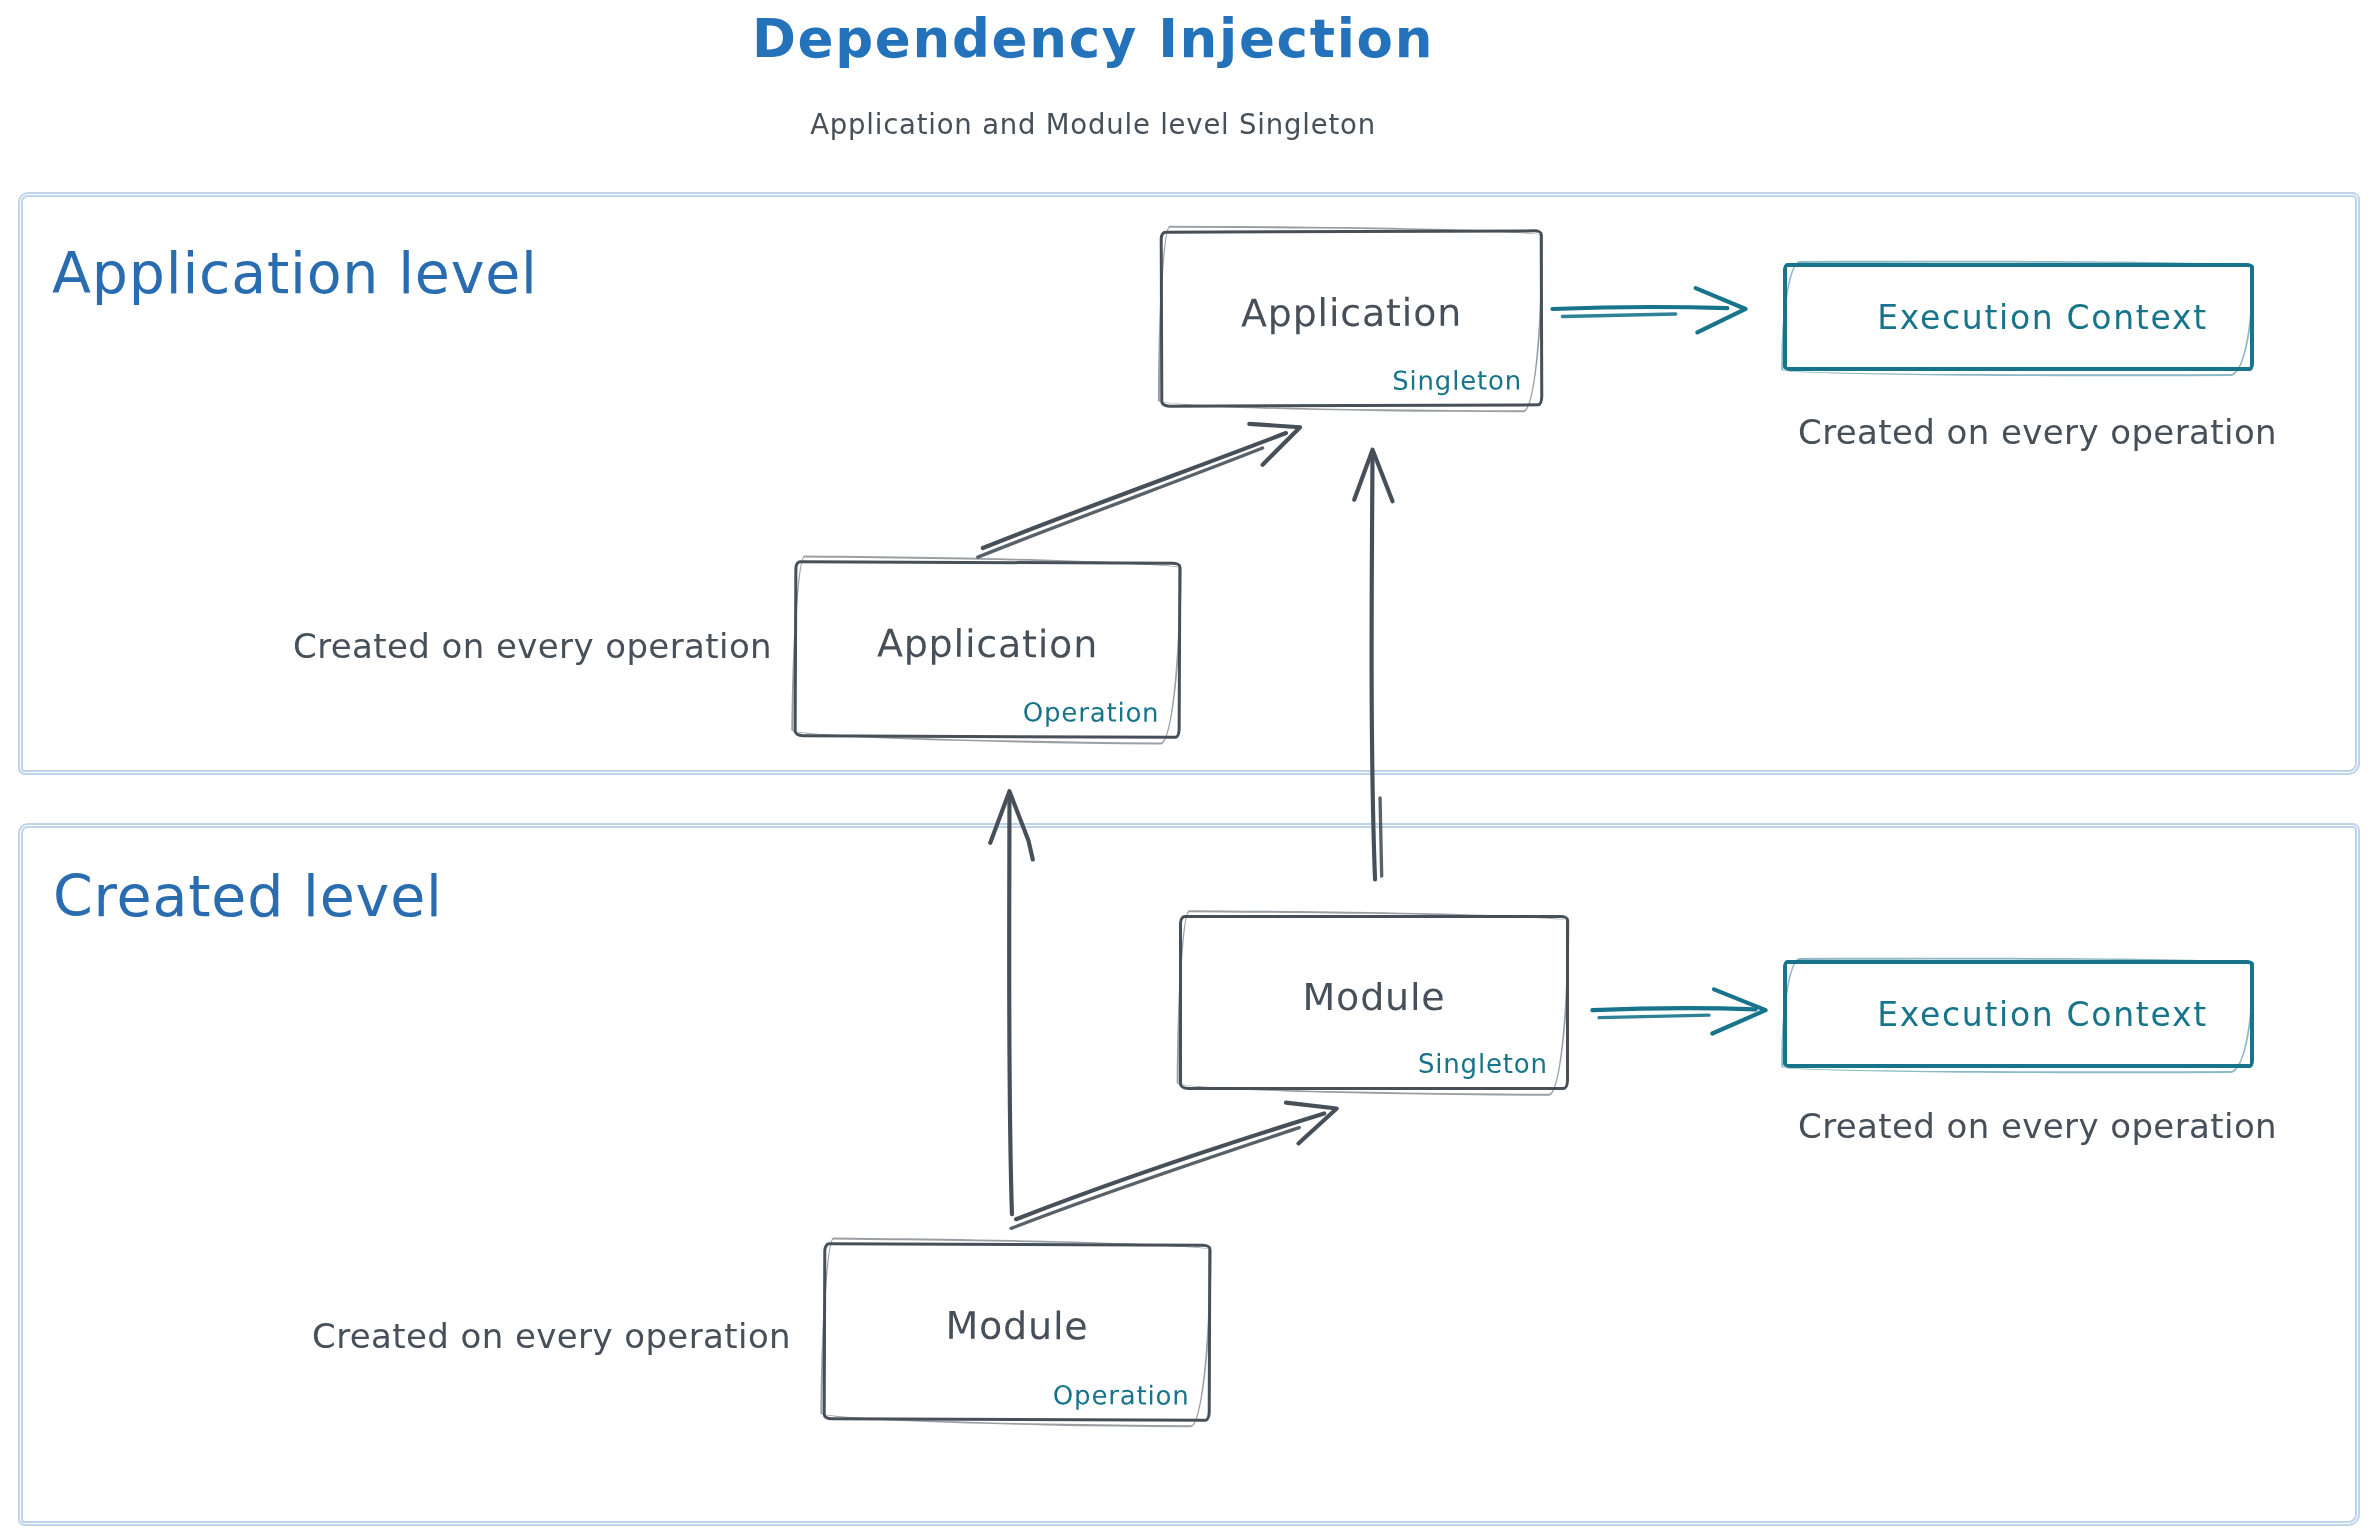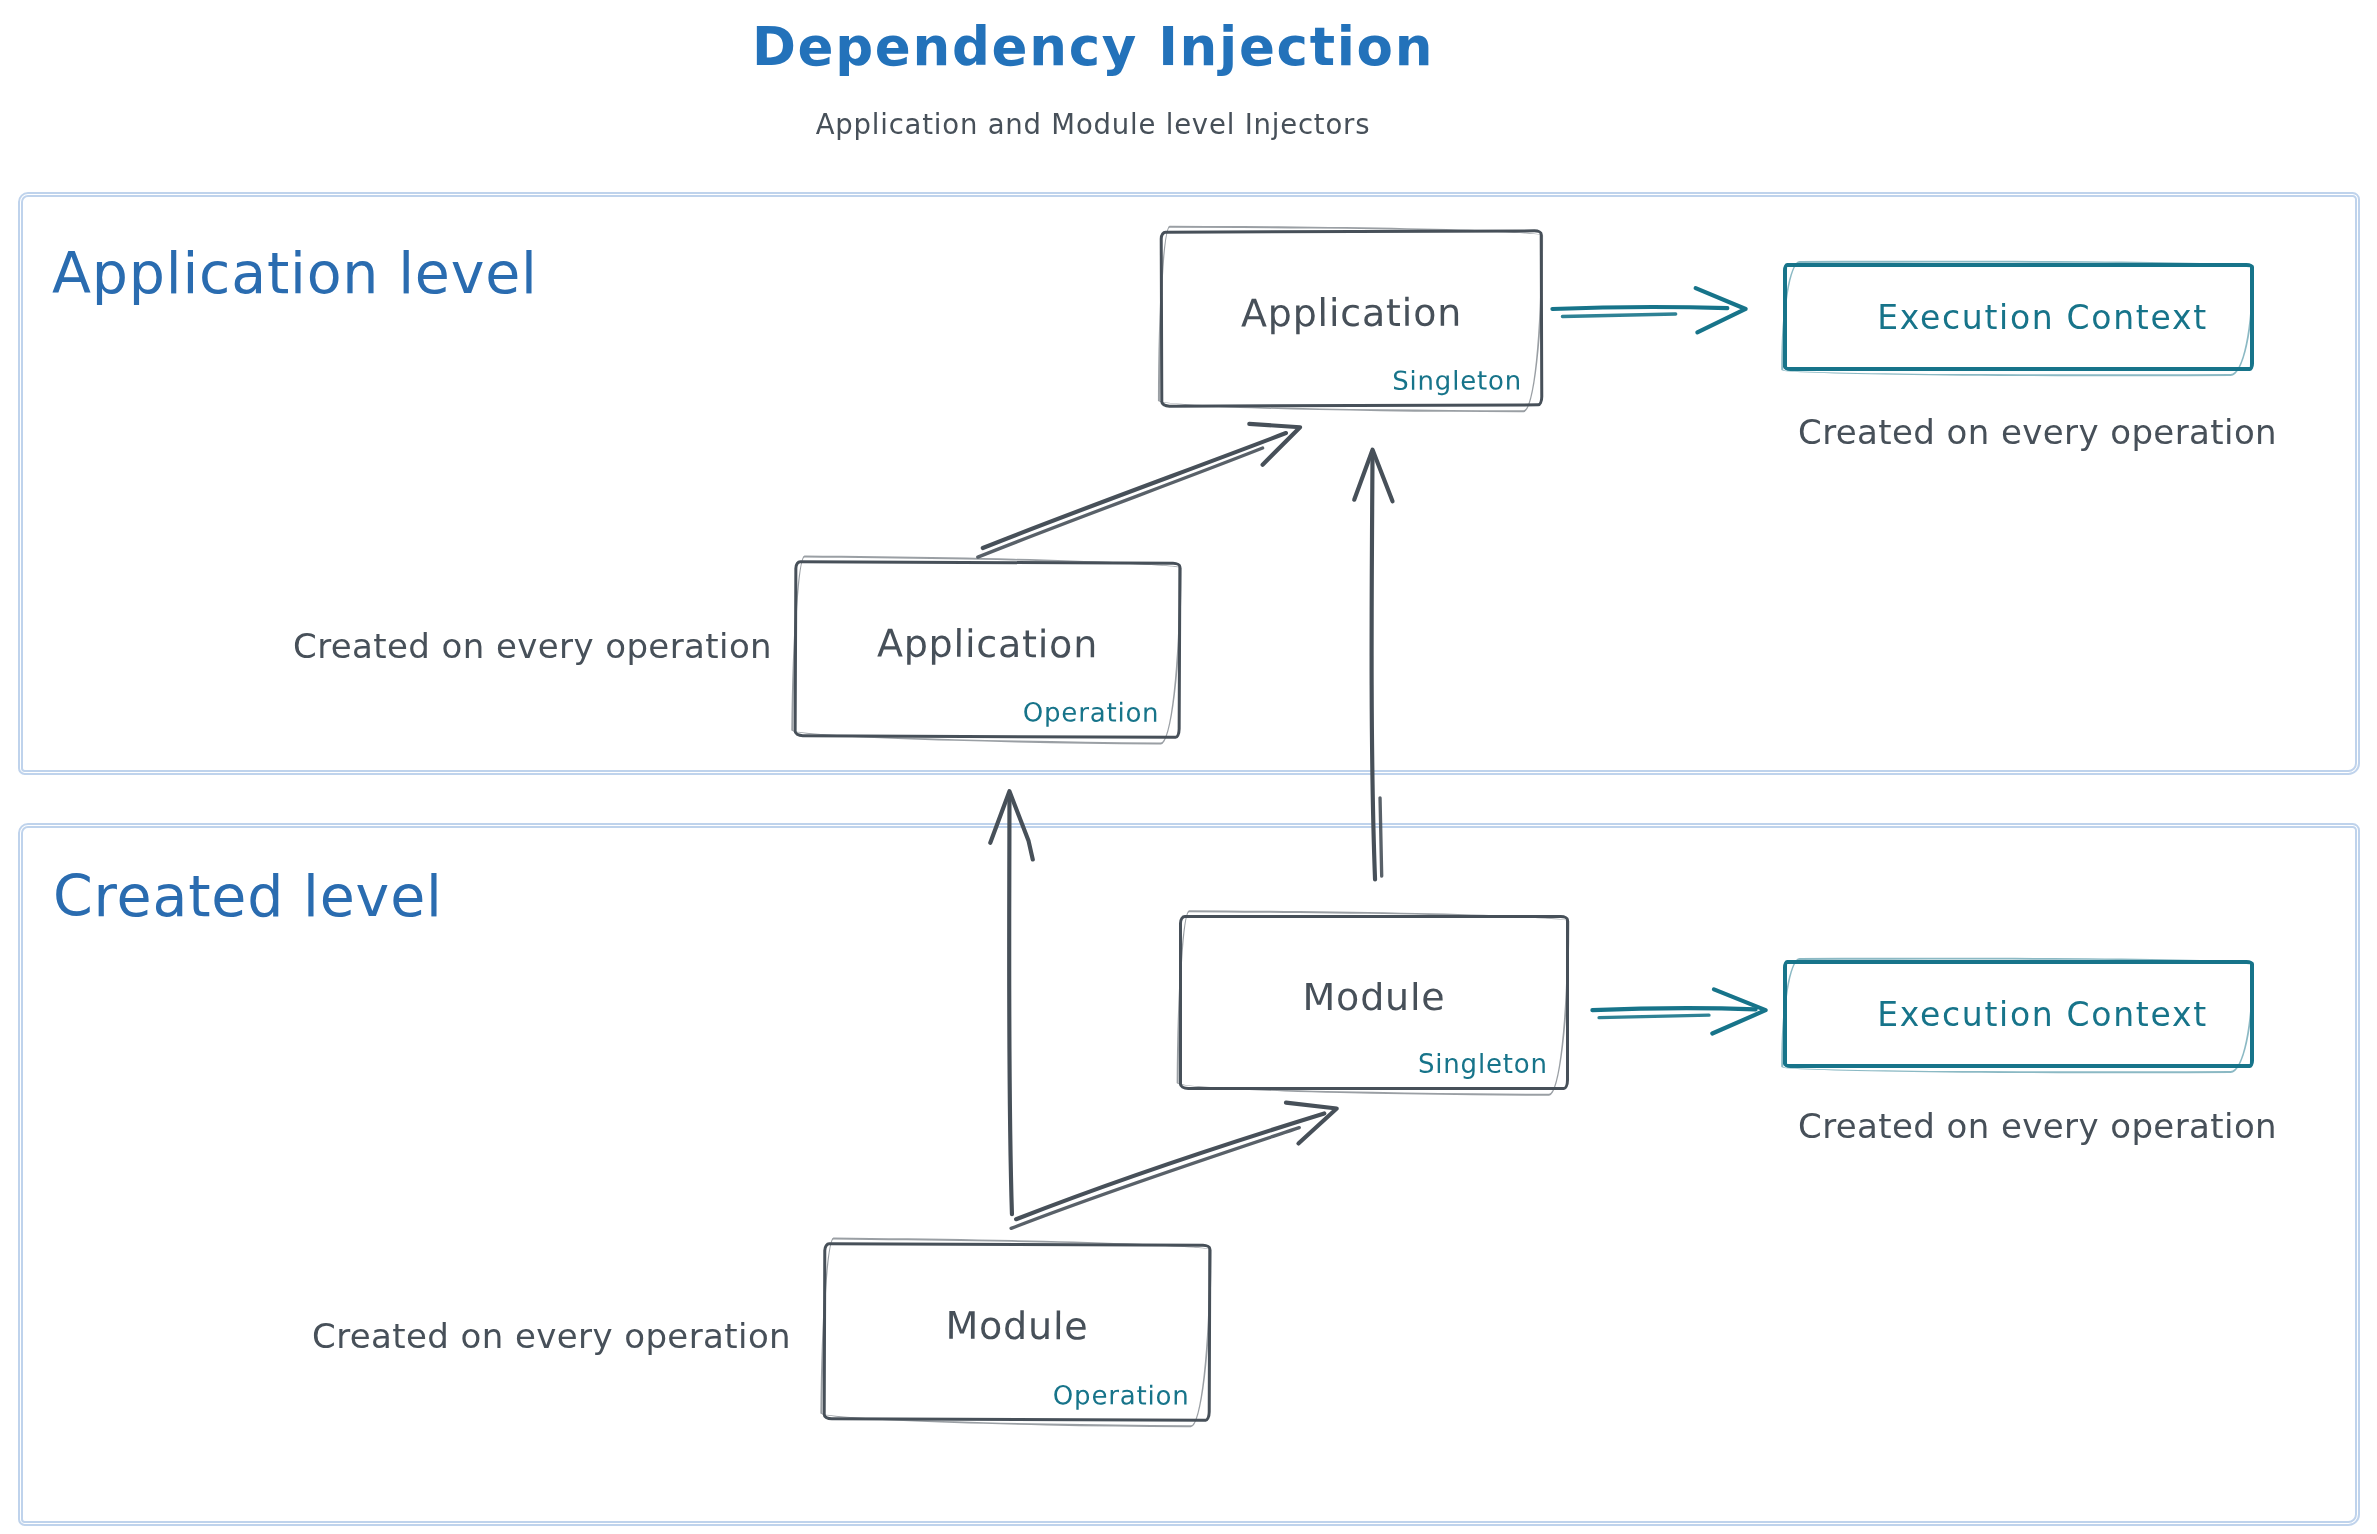--- a/index.html
+++ b/index.html
@@ -14,21 +14,20 @@
   html,body{background:var(--bg);}
   body{font-family:"DejaVu Sans",sans-serif;}
   .canvas{
     position:relative;width:2377px;height:1534px;background:var(--bg);
     overflow:hidden;
   }
   .page-title{
     position:absolute;left:1093px;top:8.3px;transform:translateX(-50%);
     font-size:53px;font-weight:bold;letter-spacing:1.7px;color:var(--title-blue);
     white-space:nowrap;
-    margin-top:8px;
   }
   .page-subtitle{
     position:absolute;left:1093px;top:108px;transform:translateX(-50%);
     font-size:27.5px;letter-spacing:0.8px;color:var(--ink);white-space:nowrap;
   }
   .section{
     position:absolute;border:5px double var(--frame-blue);
     border-radius:10px 7.5px 11.7px 6.7px;background:transparent;
   }
   .section.app{left:18.3px;top:192px;width:2342px;height:583px;}
@@ -89,21 +88,21 @@
   .shaft{fill:none;stroke-width:5;stroke-linecap:round;stroke-linejoin:round;}
   .shaft2{fill:none;stroke-width:4;stroke-linecap:round;opacity:.9;}
   .head{fill:none;stroke-width:5;stroke-linecap:round;stroke-linejoin:round;}
 </style>
 </head>
 <body>
 
 <div class="canvas">
 
   <div class="page-title">Dependency Injection</div>
-  <div class="page-subtitle">Application and Module level Injectors</div>
+  <div class="page-subtitle">Application and Module level Singleton</div>
 
   <div class="section app"></div>
   <div class="section mod"></div>
 
   <div class="section-label app">Application level</div>
   <div class="section-label mod">Created level</div>
 
   <svg class="overlay" width="2377" height="1534" viewBox="0 0 2854 1842">
 
     <g>

